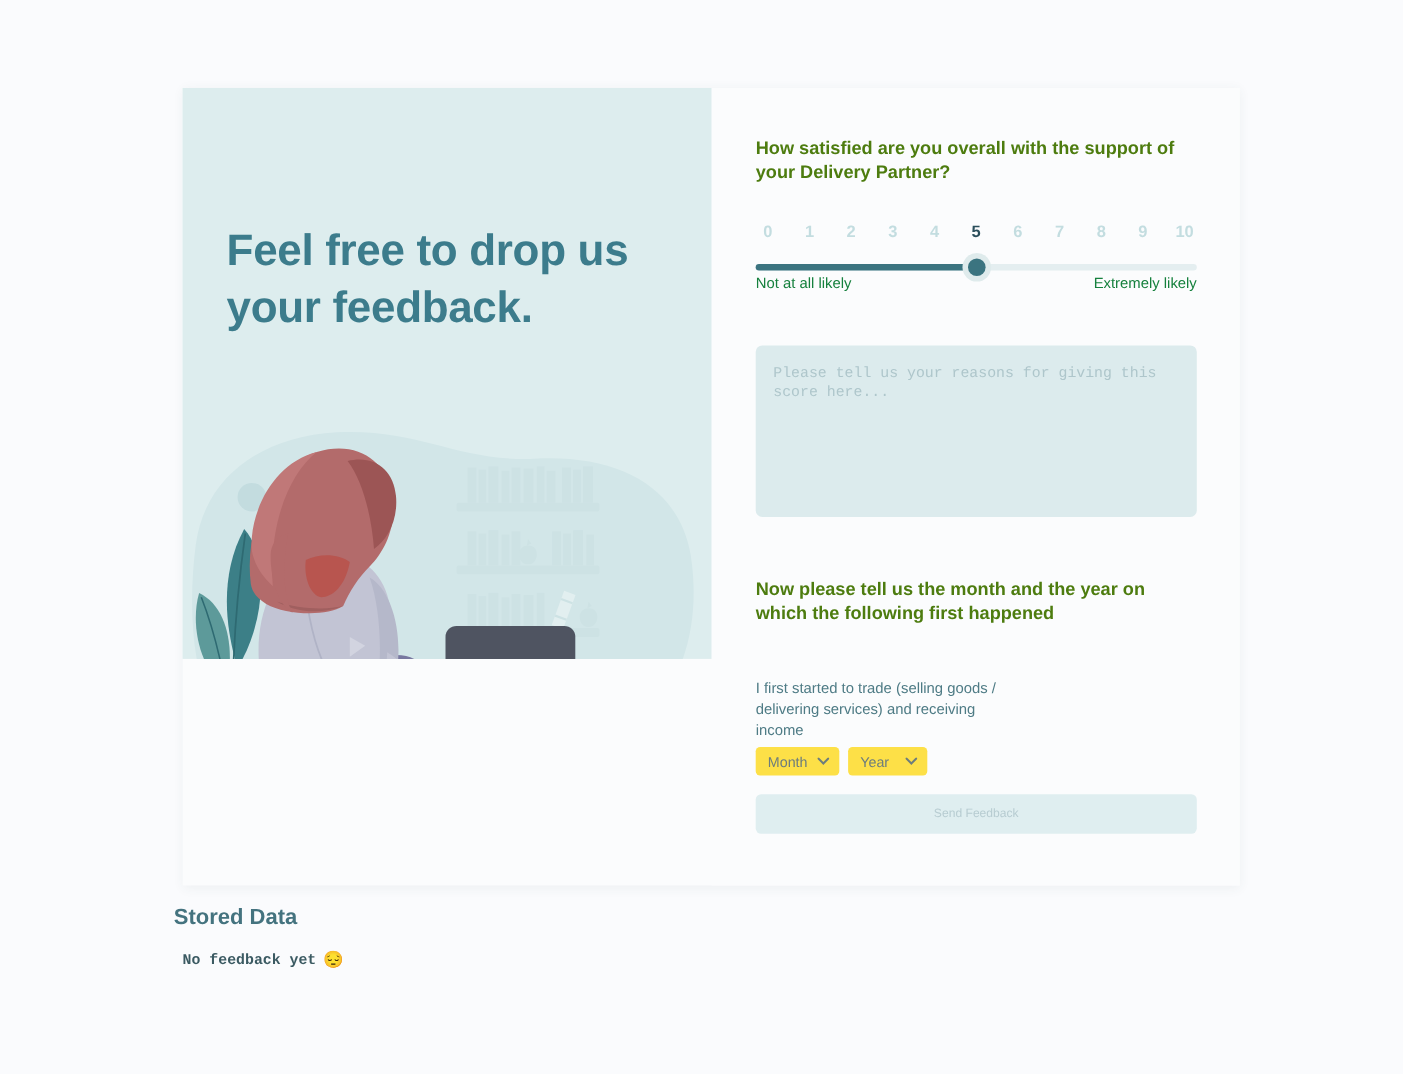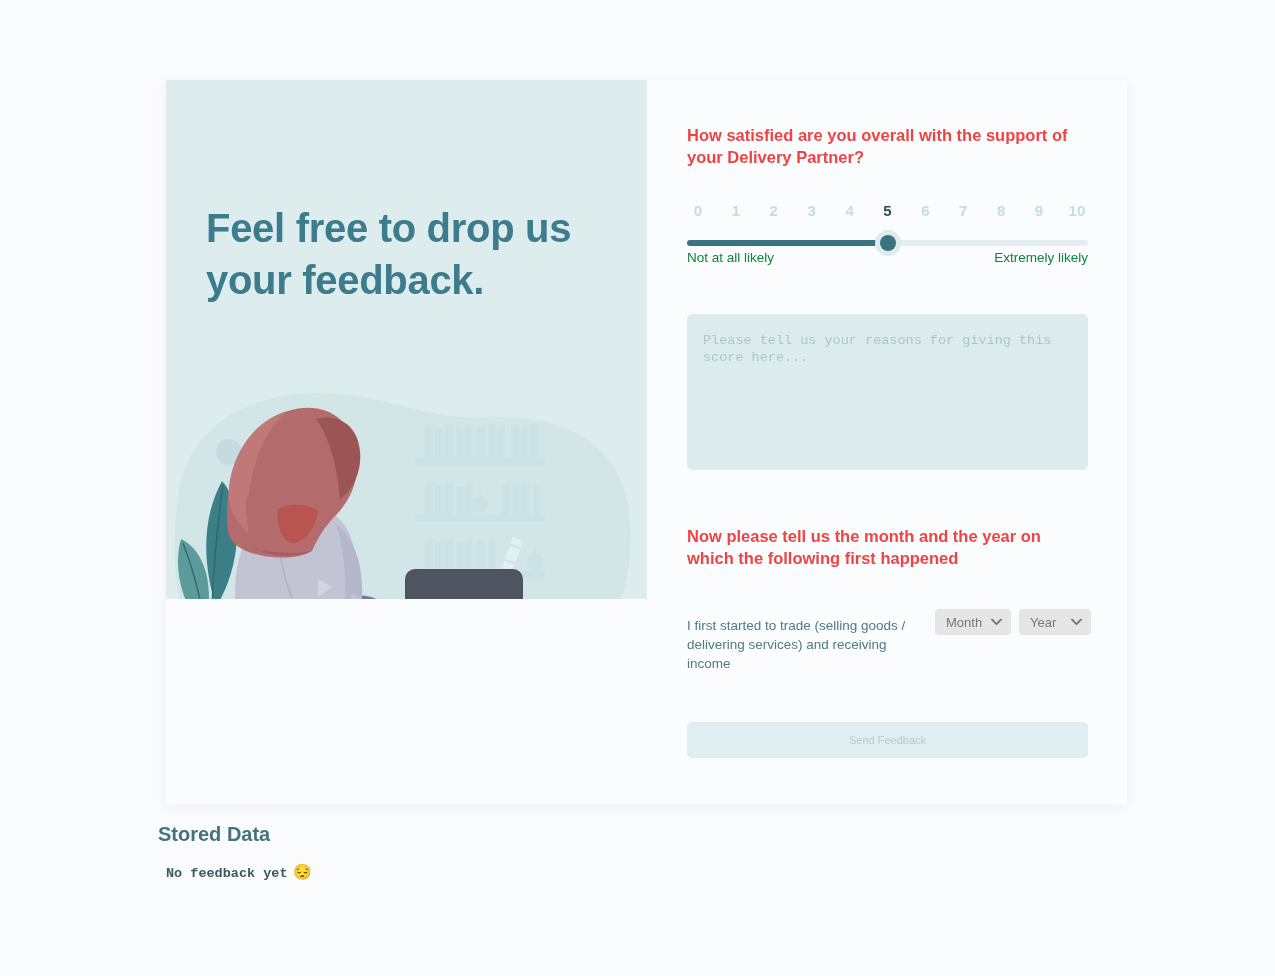--- a/index.html
+++ b/index.html
@@ -68,21 +68,21 @@
     background: #fbfcfd;
   }
 
   .q-title {
     position: absolute;
     left: 40px;
     width: 404px;
     font-size: 16.5px;
     font-weight: bold;
     line-height: 22px;
-    color: #ef4444;
+    color: #4d7c0f;
   }
   #q1-title { top: 44px; }
   #q2-title { top: 445px; }
 
   
   .scale-row {
     position: absolute;
     left: 40px;
     top: 122px;
     width: 401px;
@@ -180,36 +180,37 @@
 
   
   .subq {
     position: absolute;
     left: 40px;
     top: 523px;
     width: 404px;
     display: flex;
     align-items: flex-start;
     justify-content: space-between;
+    flex-direction: column;
   }
   .subq-label {
     width: 235px;
     font-size: 13.5px;
     line-height: 19px;
     color: #4e7b85;
     padding-top: 13px;
   }
   .selects {
     display: flex;
     gap: 8px;
     padding-top: 6px;
   }
   .sel {
     position: relative;
-    background: #e5e5e5;
+    background: #fde047;
     border: none;
     border-radius: 4px;
     height: 26px;
     padding: 0 28px 0 11px;
     font-family: "Liberation Sans", sans-serif;
     font-size: 13px;
     color: #6d7d7d;
     display: flex;
     align-items: center;
     cursor: pointer;

